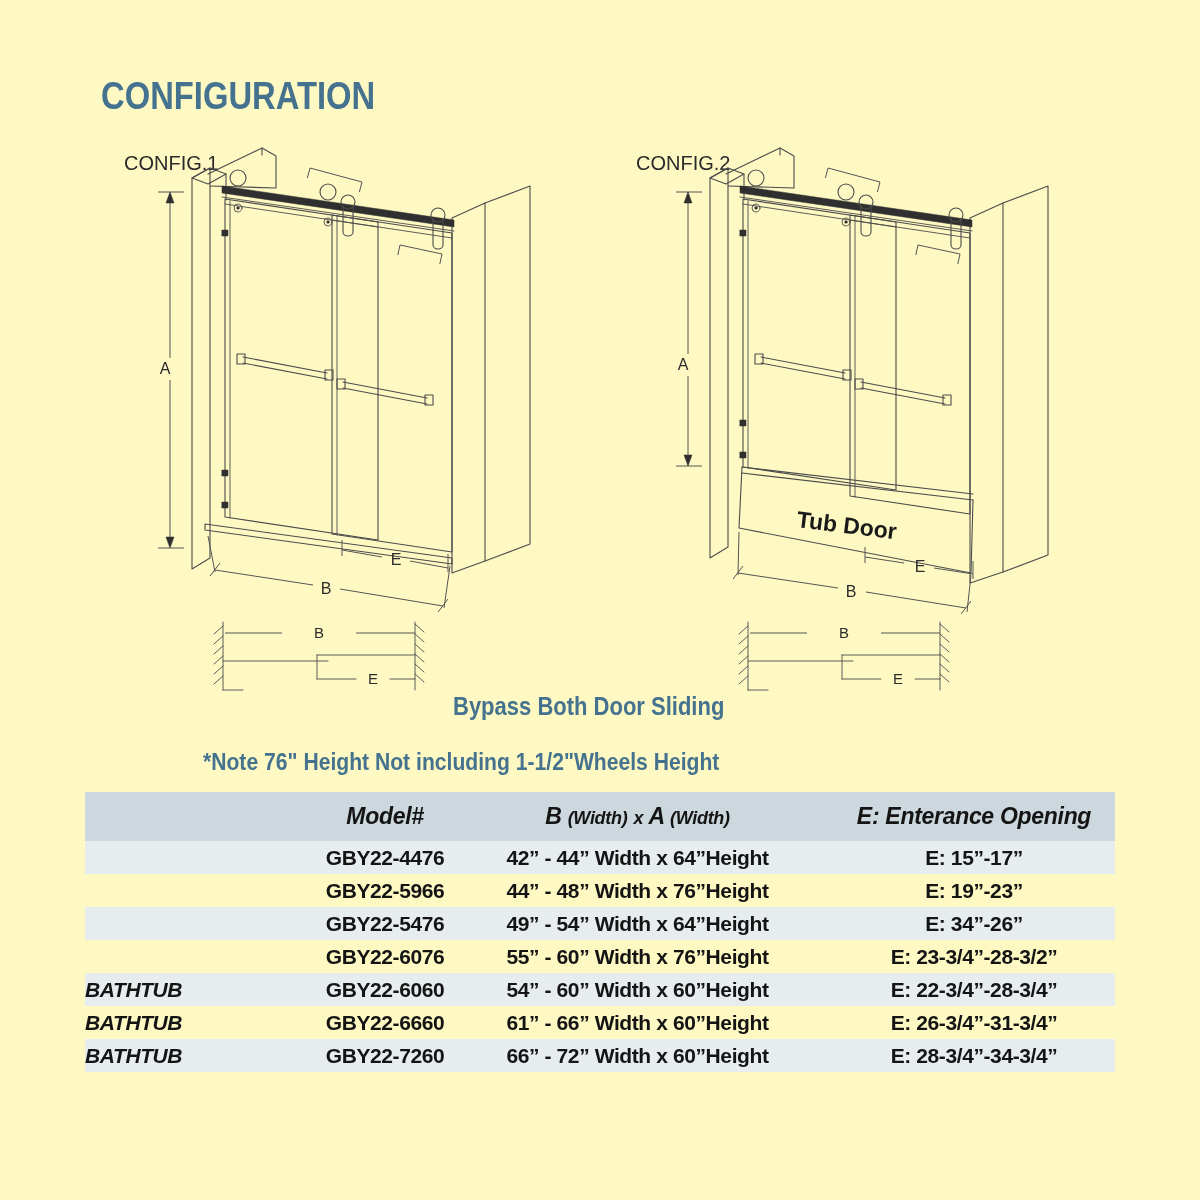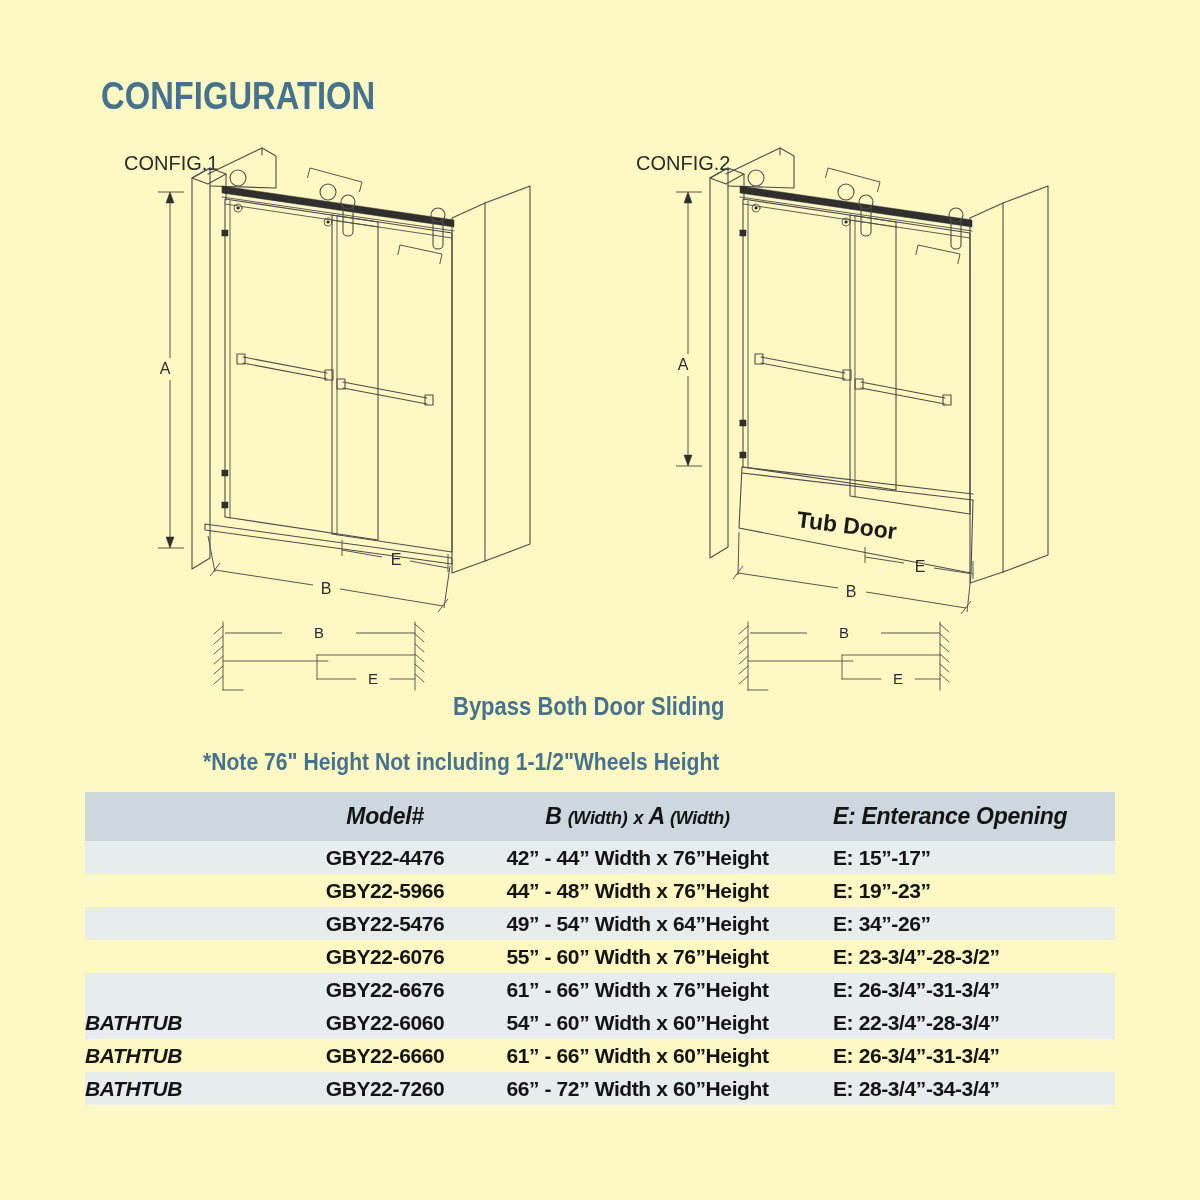--- a/index.html
+++ b/index.html
@@ -28,21 +28,21 @@
         table-layout:fixed;}
   table.spec col.c1{width:185px;} table.spec col.c2{width:230px;}
   table.spec col.c3{width:275px;} table.spec col.c4{width:340px;}
   table.spec th{height:49px;background:var(--header-bg);font-weight:bold;font-size:23px;
         letter-spacing:-.3px;color:#141414;vertical-align:middle;padding:0;font-style:italic;}
   table.spec th .sub{font-size:18px;font-weight:bold;}
   table.spec td{height:33px;font-size:21px;font-weight:bold;letter-spacing:-.4px;
         vertical-align:middle;padding:0;color:#141414;white-space:nowrap;}
   table.spec .c-model,table.spec th.h-model{text-align:center;}
   table.spec .c-size,table.spec th.h-size{text-align:center;}
-  table.spec .c-open,table.spec th.h-open{text-align:left;padding-left:58px;}
+  table.spec .c-open,table.spec th.h-open{text-align:center;padding-left:58px;}
   table.spec .c-tub{text-align:left;padding-right:12px;font-style:italic;}
   table.spec tr.alt td{background:var(--row-alt);margin-top:8px;}
 </style>
 </head>
 <body>
 
 <div class="page">
 
   <div class="page-title">CONFIGURATION</div>
 
@@ -282,21 +282,21 @@
           <span>A</span>
           <span class="sub">(Width)</span>
         </th>
         <th class="h-open">E: Enterance Opening</th>
       </tr>
     </thead>
     <tbody id="table-body">
         <tr class="alt">
     <td class="c-tub"></td>
     <td class="c-model">GBY22-4476</td>
-    <td class="c-size">42” - 44” Width x 76”Height</td>
+    <td class="c-size">42” - 44” Width x 64”Height</td>
     <td class="c-open">E: 15”-17”</td>
   </tr>
         <tr>
     <td class="c-tub"></td>
     <td class="c-model">GBY22-5966</td>
     <td class="c-size">44” - 48” Width x 76”Height</td>
     <td class="c-open">E: 19”-23”</td>
   </tr>
         <tr class="alt">
     <td class="c-tub"></td>
@@ -304,26 +304,20 @@
     <td class="c-size">49” - 54” Width x 64”Height</td>
     <td class="c-open">E: 34”-26”</td>
   </tr>
         <tr>
     <td class="c-tub"></td>
     <td class="c-model">GBY22-6076</td>
     <td class="c-size">55” - 60” Width x 76”Height</td>
     <td class="c-open">E: 23-3/4”-28-3/2”</td>
   </tr>
         <tr class="alt">
-    <td class="c-tub"></td>
-    <td class="c-model">GBY22-6676</td>
-    <td class="c-size">61” - 66” Width x 76”Height</td>
-    <td class="c-open">E: 26-3/4”-31-3/4”</td>
-  </tr>
-        <tr class="alt">
     <td class="c-tub">BATHTUB</td>
     <td class="c-model">GBY22-6060</td>
     <td class="c-size">54” - 60” Width x 60”Height</td>
     <td class="c-open">E: 22-3/4”-28-3/4”</td>
   </tr>
         <tr>
     <td class="c-tub">BATHTUB</td>
     <td class="c-model">GBY22-6660</td>
     <td class="c-size">61” - 66” Width x 60”Height</td>
     <td class="c-open">E: 26-3/4”-31-3/4”</td>

